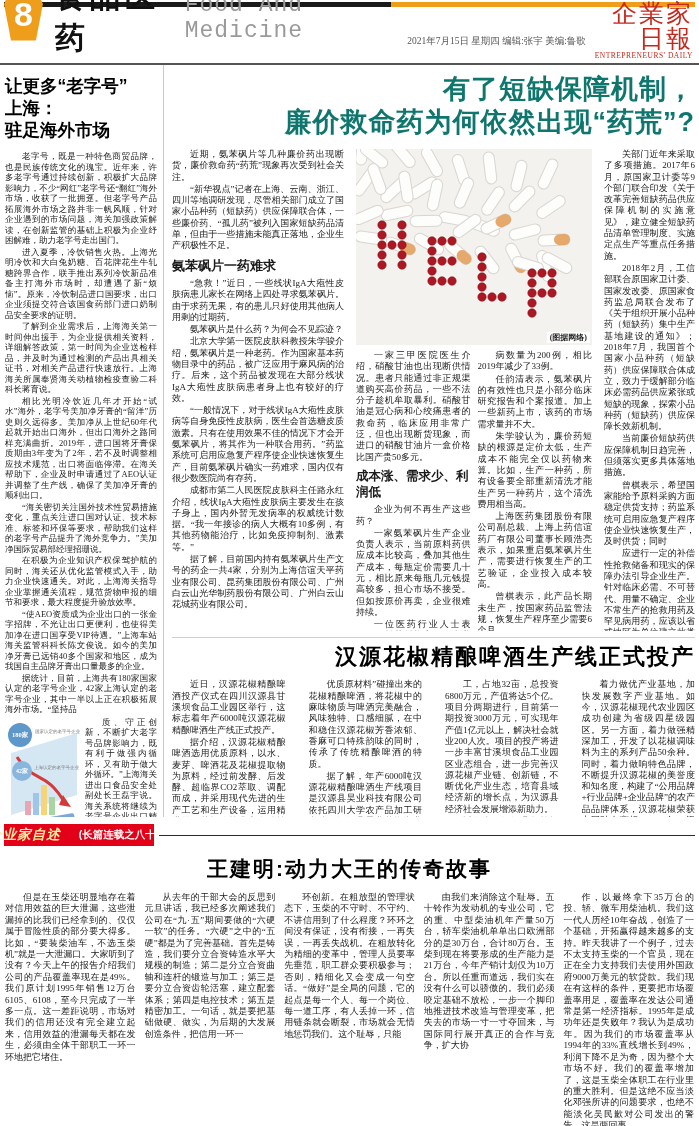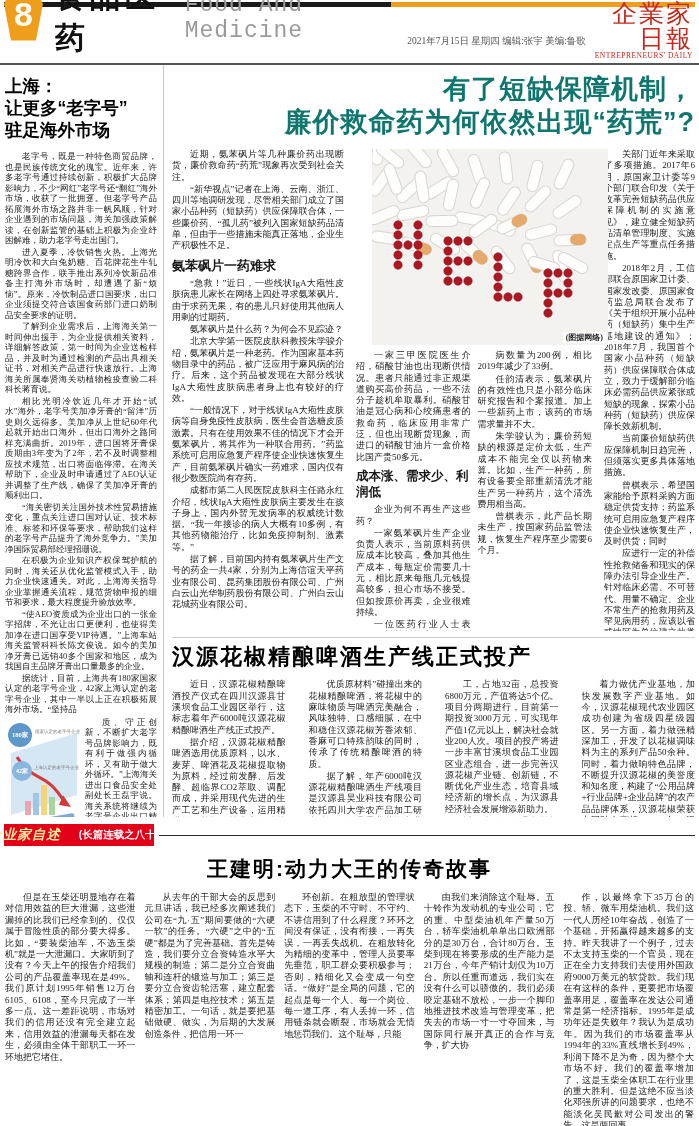--- a/index.html
+++ b/index.html
@@ -39,31 +39,31 @@
                line-height:22px;margin:2px 0 10px 0;color:#000;}
   .illus-wrap{overflow:hidden;margin-top:2px;}
   .illus{float:left;width:76px;height:116px;margin:2px 4px 0 0;}
   
   .main-col{flex:1;padding:6px 4px 0 8px;display:flex;flex-direction:column;overflow:hidden;}
   .main-headline{font-family:"Liberation Sans",sans-serif;font-weight:bold;font-size:27px;
                  line-height:33px;color:#0f766e;margin:2px 0 10px 2px;letter-spacing:1px;text-align:right;}
   .main-body{display:flex;gap:12px;height:498px;overflow:hidden;font-size:9px;line-height:11.3px;}
   .m-col1{width:172px;overflow:hidden;}
   .m-center{width:236px;display:flex;flex-direction:column;}
-  .photo{position:relative;width:236px;height:196px;background:#f2f1ef;overflow:hidden;margin-left:16px;}
+  .photo{position:relative;width:236px;height:196px;background:#f2f1ef;overflow:hidden;}
   .photo-caption{position:absolute;right:2px;bottom:2px;background:#ffffff;color:#222;
                  font-size:8px;font-weight:bold;padding:0 3px;line-height:11px;}
   .m-subrow{display:flex;gap:7px;margin-top:5px;flex:1;overflow:hidden;}
   .m-subcol{flex:1;overflow:hidden;}
   .m-colr{flex:1;overflow:hidden;}
   .m-subrow .subhead,.m-colr .subhead{font-size:12.5px;}
   
   .hy-rule{border-top:1px solid #cfcfcf;margin:6px 0 2px 0;}
   .hy-headline{font-family:"Liberation Sans",sans-serif;font-weight:bold;font-size:22px;
-               text-align:left;margin:2px 0 7px 0;letter-spacing:2px;color:#000;}
+               text-align:right;margin:2px 0 7px 0;letter-spacing:2px;color:#000;}
   .hy-cols{display:flex;gap:23px;height:142px;overflow:hidden;font-size:9px;line-height:11.3px;}
   .hy-col{flex:1;overflow:hidden;}
   
   .band-row{display:flex;align-items:center;margin:6px 4px 2px 4px;height:24px;}
   .serial-band{width:150px;height:22px;background:#e30019;color:#fff;display:flex;
                align-items:center;justify-content:center;gap:18px;white-space:nowrap;}
   .serial-script{font-family:"Liberation Serif",serif;font-style:italic;font-weight:bold;
                  font-size:13.5px;color:#ffec9f;letter-spacing:1px;}
   .serial-label{font-family:"Liberation Sans",sans-serif;font-weight:bold;font-size:10.5px;color:#fff;}
   .band-rule{flex:1;height:1px;background:#2a2a2a;margin-left:5px;}
@@ -95,22 +95,22 @@
         <div class="masthead-cn">企業家日報</div>
         <div class="masthead-en">ENTREPRENEURS' DAILY</div>
       </div>
     </div>
   </div>
 
   <div class="top-section">
 
     <div class="left-col">
       <div class="sh-headline">
+        <div>让更多“老字号”</div>
         <div>上海：</div>
-        <div>让更多“老字号”</div>
         <div>驻足海外市场</div>
       </div>
       <div>
           <p class="para">老字号，既是一种特色商贸品牌，也是民族传统文化的瑰宝。近年来，许多老字号通过持续创新，积极扩大品牌影响力，不少“网红”老字号还“翻红”海外市场，收获了一批拥趸。但老字号产品拓展海外市场之路并非一帆风顺，针对企业遇到的市场问题，海关加强政策解读，在创新监管的基础上积极为企业纾困解难，助力老字号走出国门。</p>
           <p class="para">进入夏季，冷饮销售火热。上海光明冷饮和大白兔奶糖、百花牌花生牛轧糖跨界合作，联手推出系列冷饮新品准备主打海外市场时，却遭遇了新“烦恼”。原来，冷饮制品进口国要求，出口企业须提交符合该国食药部门进口奶制品安全要求的证明。</p>
           <p class="para">了解到企业需求后，上海海关第一时间伸出援手，为企业提供相关资料，详细解答政策，第一时间为企业送检样品，并及时为通过检测的产品出具相关证书，对相关产品进行快速放行。上海海关所属奉贤海关动植物检疫查验二科科长蒋育说。</p>
           <p class="para">相比光明冷饮近几年才开始“试水”海外，老字号美加净牙膏的“留洋”历史则久远得多。美加净从上世纪60年代起就开始出口海外，但出口海外之路同样充满曲折。2019年，进口国将牙膏保质期由3年变为了2年，若不及时调整相应技术规范，出口将面临停滞。在海关帮助下，企业及时申请通过了AEO认证并调整了生产线，确保了美加净牙膏的顺利出口。</p>
           <p class="para">“海关密切关注国外技术性贸易措施变化，重点关注进口国对认证、技术标准、标签和环保等要求，帮助我们这样的老字号产品提升了海外竞争力。”美加净国际贸易部经理招珊说。</p>
           <p class="para">在积极为企业知识产权保驾护航的同时，海关还从优化监管模式入手，助力企业快速通关。对此，上海海关指导企业掌握通关流程，规范货物申报的细节和要求，最大程度提升验放效率。</p>
           <p class="para">“使AEO资质成为企业出口的一张金字招牌，不光让出口更便利，也使得美加净在进口国享受VIP待遇。”上海车站海关监管科科长陈文俊说。如今的美加净牙膏已远销40多个国家和地区，成为我国自主品牌牙膏出口量最多的企业。</p>
@@ -319,20 +319,21 @@
                 <p class="para">一家三甲医院医生介绍，硝酸甘油也出现断供情况。患者只能通过非正规渠道购买高价药品，一些不法分子趁机牟取暴利。硝酸甘油是冠心病和心绞痛患者的救命药，临床应用非常广泛，但也出现断货现象，而进口的硝酸甘油片一盒价格比国产贵50多元。</p>
                 <div class="subhead">成本涨、需求少、利润低</div>
                 <p class="para">企业为何不再生产这些药？</p>
                 <p class="para">一家氨苯砜片生产企业负责人表示，当前原料药供应成本比较高，叠加其他生产成本，每瓶定价需要几十元，相比原来每瓶几元钱提高较多，担心市场不接受。但如按原价再卖，企业很难持续。</p>
                 <p class="para">一位医药行业人士表示，原料药耗能高，在产业结构调整指导目录中多被列为限制类项目。随着环保要求提高，一</p>
               </div>
             <div class="m-subcol">
                 <p class="para">病数量为200例，相比2019年减少了33例。</p>
                 <p class="para">任韵清表示，氨苯砜片的有效性也只是小部分临床研究报告和个案报道。加上一些新药上市，该药的市场需求量并不大。</p>
                 <p class="para">朱学骏认为，廉价药短缺的根源是定价太低，生产成本不能完全仅以药物来算。比如，生产一种药，所有设备要全部重新清洗才能生产另一种药片，这个清洗费用相当高。</p>
+                <p class="para">上海医药集团股份有限公司副总裁、上海上药信谊药厂有限公司董事长顾浩亮表示，如果重启氨苯砜片生产，需要进行恢复生产的工艺验证，企业投入成本较高。</p>
                 <p class="para">曾棋表示，此产品长期未生产，按国家药品监管法规，恢复生产程序至少需要6个月。</p>
               </div>
           </div>
         </div>
         <div class="m-colr">
             <p class="para">关部门近年来采取了多项措施。2017年6月，原国家卫计委等9个部门联合印发《关于改革完善短缺药品供应保障机制的实施意见》，建立健全短缺药品清单管理制度、实施定点生产等重点任务措施。</p>
             <p class="para">2018年2月，工信部联合原国家卫计委、国家发改委、原国家食药监总局联合发布了《关于组织开展小品种药（短缺药）集中生产基地建设的通知》；2018年7月，我国首个国家小品种药（短缺药）供应保障联合体成立，致力于缓解部分临床必需药品供应紧张或短缺的现象，探索小品种药（短缺药）供应保障长效新机制。</p>
             <p class="para">当前廉价短缺药供应保障机制日趋完善，但须落实更多具体落地措施。</p>
             <p class="para">曾棋表示，希望国家能给予原料采购方面稳定供货支持；药监系统可启用应急复产程序使企业快速恢复生产，及时供货；同时</p>
             <p class="para">应进行一定的补偿性抢救储备和现实的保障办法引导企业生产。针对临床必需、不可替代、用量不确定、企业不常生产的抢救用药及罕见病用药，应该以省或地区为单位建立此类药品的储备制度，由专门机构负责该类药品的采购、储备及调整。</p>

